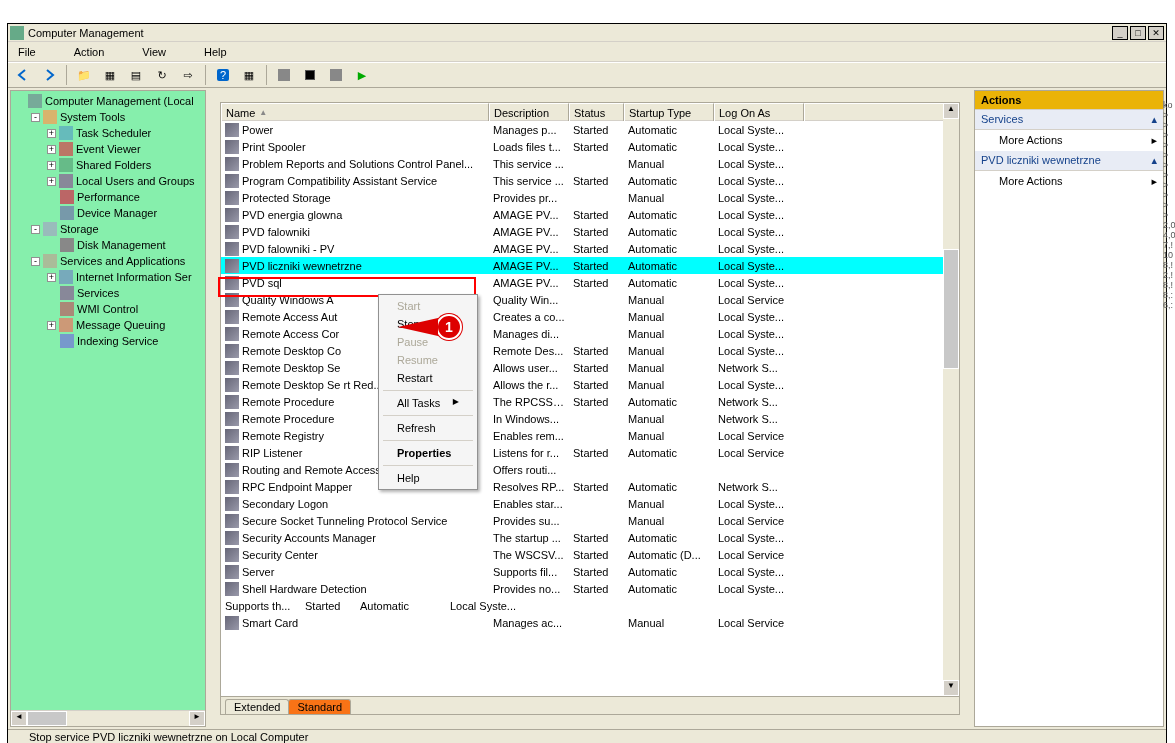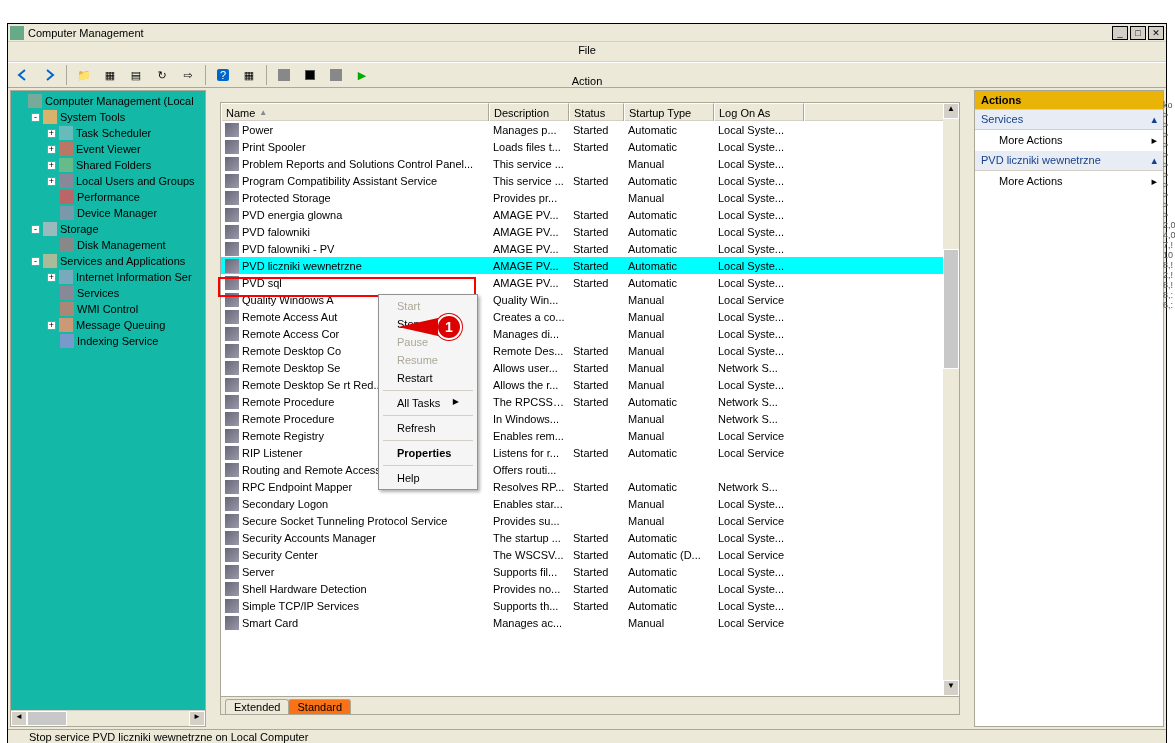--- a/index.html
+++ b/index.html
@@ -3,27 +3,27 @@
 <meta charset="utf-8">
 <style>
   * { box-sizing: border-box; }
   body { margin: 0; font-family: Tahoma, sans-serif; font-size: 11px; background: #fff; overflow: hidden; width:1175px; height:743px; position:relative;}
   .window { border: 1px solid #000; width: 1160px; height: 725px; position: absolute; left:7px; top:23px; background:#ece9d8;}
   .titlebar { height: 18px; background: #ece9d8; border-bottom: 1px solid #d4d0c8; display:flex; align-items:center; padding: 0 2px; }
   .titlebar .ticon { width:14px; height:14px; background:#6a8; margin-right:4px; display:inline-block; }
   .titlebar .title { flex:1; }
   .winbtns { display:flex; gap:2px; }
   .winbtn { width:16px; height:14px; border:1px solid #000; background:#d4d0c8; font-size:9px; text-align:center; line-height:12px; }
-  .menubar { height: 20px; display:flex; align-items:center; padding: 0 6px; gap: 15px; border-bottom:1px solid #d4d0c8;flex-direction:column;}
+  .menubar { height: 20px; display:flex; align-items:center; padding: 0 6px; gap: 30px; border-bottom:1px solid #d4d0c8;}
   .menubar span { padding:2px 4px; }
   .toolbar { height: 26px; border-top:1px solid #fff; border-bottom:1px solid #aca899; display:flex; align-items:center; padding:0 4px; gap:4px; background:#ece9d8;}
   .tbtn { width:22px; height:22px; border:1px solid #ece9d8; display:flex; align-items:center; justify-content:center; }
   .tsep { width:1px; height:20px; background:#aca899; margin:0 2px; }
   .body { display:flex; height: calc(100% - 18px - 20px - 26px - 18px); position:relative;}
-  .tree { width: 196px; border:1px solid #aca899; background:#14b8a6; margin:2px 0 2px 2px; overflow:hidden; position:relative;}
+  .tree { width: 196px; border:1px solid #aca899; background:#86efac; margin:2px 0 2px 2px; overflow:hidden; position:relative;}
   .tree-inner { padding:2px 0;}
   .tnode { white-space:nowrap; height:16px; line-height:16px; display:flex; align-items:center;}
   .tw { display:inline-block; width:9px; height:9px; border:1px solid #919191; text-align:center; line-height:7px; font-size:9px; margin-right:3px; background:#fff;}
   .ticon2 { width:14px; height:14px; display:inline-block; margin-right:3px; background:#7a9; }
   .tscroll { position:absolute; bottom:0; left:0; right:0; height:16px; background:#ece9d8; border-top:1px solid #d4d0c8; display:flex;}
   .tscroll .thumb { width:40px; background:#c8c8c8; border:1px solid #fff;}
   .tscroll .arr { width:16px; background:#d4d0c8; border:1px solid #fff; text-align:center; font-size:8px;}
   .center { flex:1; border:1px solid #aca899; background:#fff; margin:14px; position:relative; display:flex; flex-direction:column;}
   .listhead { height:18px; display:flex; border-bottom:1px solid #d4d0c8; background:#ece9d8;}
   .lh { border-right:1px solid #aca899; border-top:1px solid #fff; border-left:1px solid #fff; padding:1px 4px; height:18px; display:flex; align-items:center;}
@@ -515,24 +515,20 @@
             <div class="cell name">
               <span class="sicon"></span>
               <span>Shell Hardware Detection</span>
             </div>
             <div class="cell desc">Provides no...</div>
             <div class="cell stat">Started</div>
             <div class="cell stype">Automatic</div>
             <div class="cell logon">Local Syste...</div>
           </div>
           <div class="row">
-            <div class="cell name">
-              <span class="sicon"></span>
-              <span>Simple TCP/IP Services</span>
-            </div>
             <div class="cell desc">Supports th...</div>
             <div class="cell stat">Started</div>
             <div class="cell stype">Automatic</div>
             <div class="cell logon">Local Syste...</div>
           </div>
           <div class="row">
             <div class="cell name">
               <span class="sicon"></span>
               <span>Smart Card</span>
             </div>

